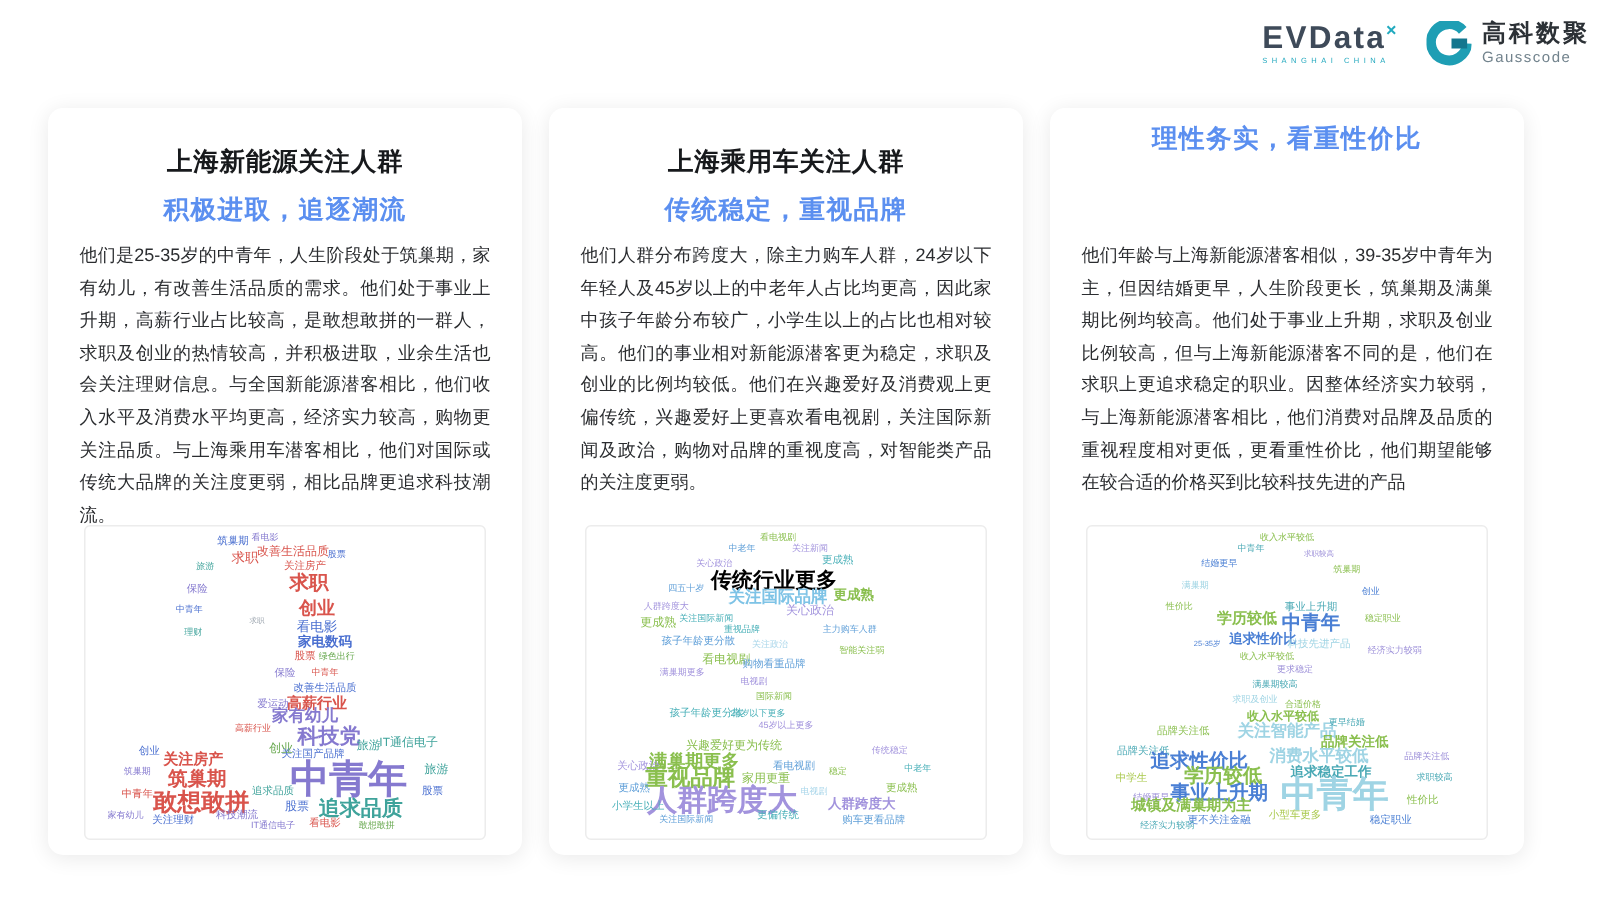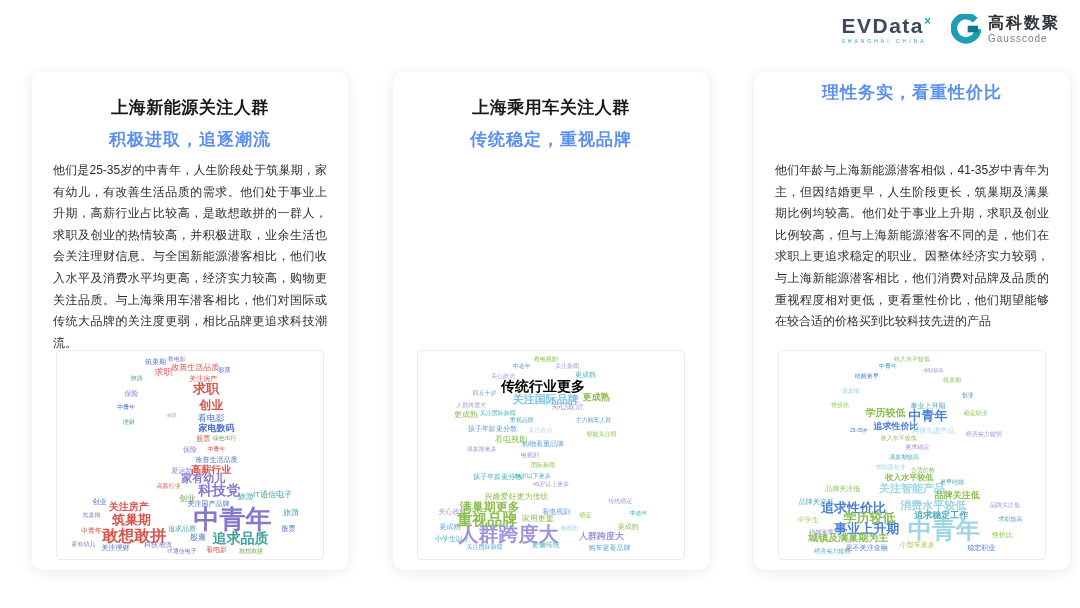--- a/index.html
+++ b/index.html
@@ -13,21 +13,21 @@
   .evdata{display:flex;flex-direction:column;align-items:flex-start}
   .evdata-word{font-size:21px;font-weight:bold;color:#3e4a59;letter-spacing:1.5px;line-height:1}
   .evdata-sup{font-size:12px;font-weight:bold;color:#22aabf;vertical-align:super;letter-spacing:0}
   .evdata-tagline{font-size:5px;letter-spacing:3px;color:#24a9bf;margin-top:2px}
   .gausscode{display:flex;align-items:center;gap:7px}
   .g-icon svg{display:block}
   .gauss-text{display:flex;flex-direction:column}
   .gauss-cn{font-size:16px;font-weight:bold;color:#2c3136;letter-spacing:2px;line-height:1.1}
   .gauss-en{font-size:10px;color:#72838d;letter-spacing:1px;margin-top:1px}
   
-  .cards{position:absolute;left:32px;top:72px;display:flex;gap:45px}
+  .cards{position:absolute;left:32px;top:72px;display:flex;gap:18px}
   .card{
     position:relative;width:316px;height:498px;background:#ffffff;
     border-radius:10px;box-shadow:0 2px 14px rgba(0,0,0,0.09);
   }
   .card-title{margin:24px 0 0;text-align:center;font-size:17px;font-weight:bold;color:#17191c;letter-spacing:0.5px}
   .card-subtitle{margin:9px 0 0;text-align:center;font-size:17px;font-weight:bold;color:#5b8ff0;letter-spacing:1px}
   .card-body{
     position:absolute;top:88px;left:21px;right:21px;
     font-size:12px;line-height:1.8;color:#2b2d30;text-align:justify;
   }
@@ -115,20 +115,21 @@
           <span class="cw" style="left: 60%; top: 95%; font-size: 7px; color: rgb(217, 84, 76);">看电影</span>
           <span class="cw" style="left: 73%; top: 96%; font-size: 6px; color: rgb(103, 168, 78);">敢想敢拼</span>
           <span class="cw" style="left: 47%; top: 96%; font-size: 6px; color: rgb(133, 121, 207);">IT通信电子</span>
         </div>
     </div>
   </div>
 
   <div class="card">
     <div class="card-title">上海乘用车关注人群</div>
     <div class="card-subtitle">传统稳定，重视品牌</div>
+    <div class="card-body">他们人群分布跨度大，除主力购车人群，24岁以下年轻人及45岁以上的中老年人占比均更高，因此家中孩子年龄分布较广，小学生以上的占比也相对较高。他们的事业相对新能源潜客更为稳定，求职及创业的比例均较低。他们在兴趣爱好及消费观上更偏传统，兴趣爱好上更喜欢看电视剧，关注国际新闻及政治，购物对品牌的重视度高，对智能类产品的关注度更弱。</div>
     <div class="cloud-box">
       <div class="cloud">
           <span class="cw" style="left: 48%; top: 4%; font-size: 6px; color: rgb(138, 191, 78);">看电视剧</span>
           <span class="cw" style="left: 39%; top: 7%; font-size: 6px; color: rgb(95, 159, 216);">中老年</span>
           <span class="cw" style="left: 56%; top: 7%; font-size: 6px; color: rgb(162, 147, 221);">关注新闻</span>
           <span class="cw" style="left: 32%; top: 12%; font-size: 6px; color: rgb(162, 147, 221);">关心政治</span>
           <span class="cw" style="left: 63%; top: 11%; font-size: 7px; color: rgb(73, 176, 184);">更成熟</span>
           <span class="cw" style="left: 47%; top: 17%; font-size: 14px; color: #000000; font-weight: bold;">传统行业更多</span>
           <span class="cw" style="left: 25%; top: 20%; font-size: 6px; color: rgb(95, 159, 216);">四五十岁</span>
           <span class="cw" style="left: 48%; top: 23%; font-size: 11px; color: rgb(126, 195, 230); font-weight: bold;">关注国际品牌</span>
@@ -167,21 +168,21 @@
           <span class="cw" style="left: 69%; top: 89%; font-size: 9px; color: rgb(162, 147, 221); font-weight: bold;">人群跨度大</span>
           <span class="cw" style="left: 48%; top: 93%; font-size: 7px; color: rgb(73, 176, 184);">更偏传统</span>
           <span class="cw" style="left: 25%; top: 94%; font-size: 6px; color: rgb(95, 159, 216);">关注国际新闻</span>
           <span class="cw" style="left: 72%; top: 94%; font-size: 7px; color: rgb(95, 159, 216);">购车更看品牌</span>
         </div>
     </div>
   </div>
 
   <div class="card">
     <div class="card-subtitle">理性务实，看重性价比</div>
-    <div class="card-body">他们年龄与上海新能源潜客相似，41-35岁中青年为主，但因结婚更早，人生阶段更长，筑巢期及满巢期比例均较高。他们处于事业上升期，求职及创业比例较高，但与上海新能源潜客不同的是，他们在求职上更追求稳定的职业。因整体经济实力较弱，与上海新能源潜客相比，他们消费对品牌及品质的重视程度相对更低，更看重性价比，他们期望能够在较合适的价格买到比较科技先进的产品</div>
+    <div class="card-body">他们年龄与上海新能源潜客相似，39-35岁中青年为主，但因结婚更早，人生阶段更长，筑巢期及满巢期比例均较高。他们处于事业上升期，求职及创业比例较高，但与上海新能源潜客不同的是，他们在求职上更追求稳定的职业。因整体经济实力较弱，与上海新能源潜客相比，他们消费对品牌及品质的重视程度相对更低，更看重性价比，他们期望能够在较合适的价格买到比较科技先进的产品</div>
     <div class="cloud-box">
       <div class="cloud">
           <span class="cw" style="left: 50%; top: 4%; font-size: 6px; color: rgb(138, 191, 78);">收入水平较低</span>
           <span class="cw" style="left: 41%; top: 7%; font-size: 6px; color: rgb(74, 169, 181);">中青年</span>
           <span class="cw" style="left: 58%; top: 9%; font-size: 5px; color: rgb(155, 142, 216);">求职较高</span>
           <span class="cw" style="left: 33%; top: 12%; font-size: 6px; color: rgb(74, 127, 212);">结婚更早</span>
           <span class="cw" style="left: 65%; top: 14%; font-size: 6px; color: rgb(138, 191, 78);">筑巢期</span>
           <span class="cw" style="left: 27%; top: 19%; font-size: 6px; color: rgb(159, 212, 228);">满巢期</span>
           <span class="cw" style="left: 71%; top: 21%; font-size: 6px; color: rgb(74, 127, 212);">创业</span>
           <span class="cw" style="left: 23%; top: 26%; font-size: 6px; color: rgb(138, 191, 78);">性价比</span>

